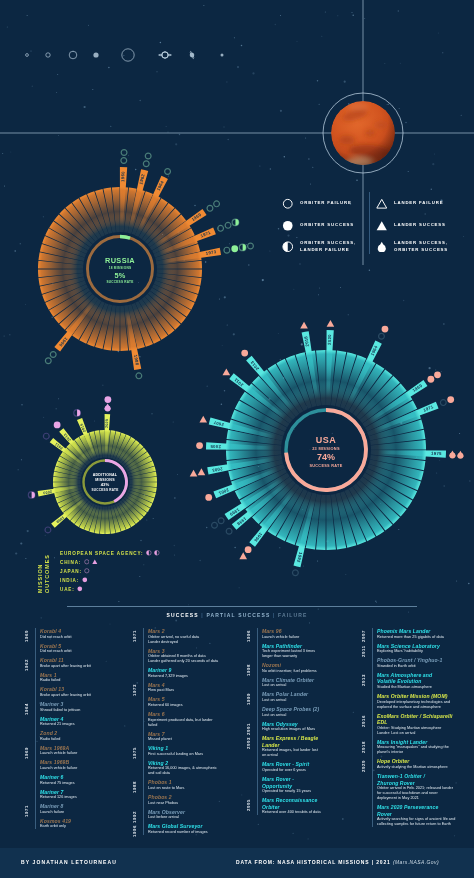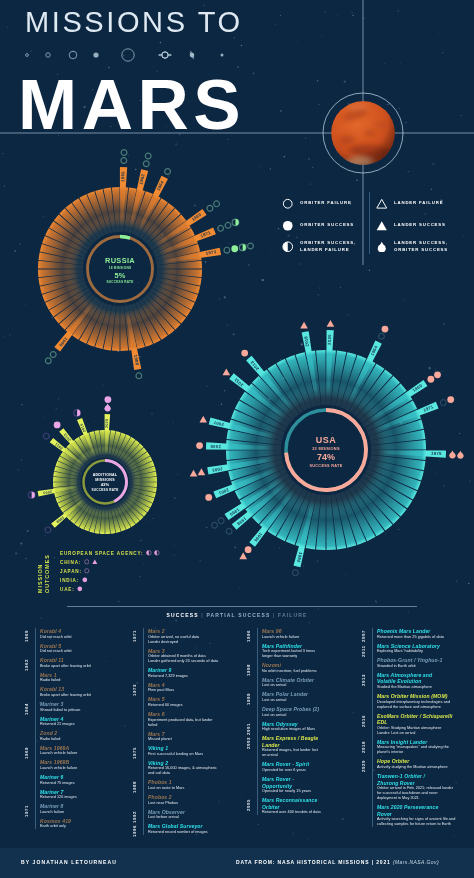--- a/index.html
+++ b/index.html
@@ -316,21 +316,20 @@
       <circle cx="318.2" cy="609.1" r="0.55" fill="#6f96b5" fill-opacity="0.47"></circle>
       <circle cx="381.4" cy="756.5" r="0.9" fill="#6f96b5" fill-opacity="0.24"></circle>
       <circle cx="196.2" cy="834.7" r="0.55" fill="#6f96b5" fill-opacity="0.41"></circle>
       <circle cx="137.3" cy="682.8" r="0.9" fill="#6f96b5" fill-opacity="0.34"></circle>
       <circle cx="284.2" cy="674.6" r="0.55" fill="#6f96b5" fill-opacity="0.21"></circle>
       <circle cx="124.8" cy="725.9" r="0.55" fill="#6f96b5" fill-opacity="0.39"></circle>
       <circle cx="50.2" cy="638.9" r="0.55" fill="#6f96b5" fill-opacity="0.34"></circle>
       <circle cx="309.4" cy="622.9" r="0.55" fill="#6f96b5" fill-opacity="0.43"></circle>
     </svg>
 
-  <div id="title-top">MISSIONS TO</div>
   <svg id="planet-row" viewBox="0 0 225 18">
       <g>
         <circle cx="3" cy="9" r="1.4" fill="none" stroke="#b8cddd" stroke-width="0.85" opacity="0.8"></circle>
       </g>
       <g>
         <circle cx="24" cy="9" r="2.2" fill="none" stroke="#b8cddd" stroke-width="0.85" opacity="0.8"></circle>
       </g>
       <g>
         <circle cx="49" cy="9" r="3.8" fill="none" stroke="#b8cddd" stroke-width="0.85" opacity="0.8"></circle>
       </g>
@@ -349,21 +348,20 @@
         <path d="M134.70000000000002 9h3M144.29999999999998 9h3" stroke="#b8cddd" stroke-width="0.8" fill="none"></path>
       </g>
       <g>
         <circle cx="168" cy="9" r="2.3" fill="#b8cddd" opacity="0.82"></circle>
         <ellipse cx="168" cy="9" rx="0.9" ry="3.9" fill="none" stroke="#b8cddd" stroke-width="0.75" opacity="0.8" transform="rotate(-22 168 9)"></ellipse>
       </g>
       <g>
         <circle cx="198" cy="9" r="1.5" fill="#b8cddd" opacity="0.82"></circle>
       </g>
     </svg>
-  <div id="title-main">MARS</div>
   <svg id="mars-hero-wrap" class="abs" style="left:0;top:0;width:474px;height:280px;pointer-events:none" viewBox="0 0 474 280">
       <defs>
         <radialGradient id="marsG" cx="0.40" cy="0.32" r="0.80">
           <stop offset="0%" stop-color="#e3692c"></stop>
           <stop offset="50%" stop-color="#d2541f"></stop>
           <stop offset="88%" stop-color="#b03d18"></stop>
           <stop offset="100%" stop-color="#7d2a10"></stop>
         </radialGradient>
         <clipPath id="marsClip">
           <circle cx="363" cy="133" r="32"></circle>

